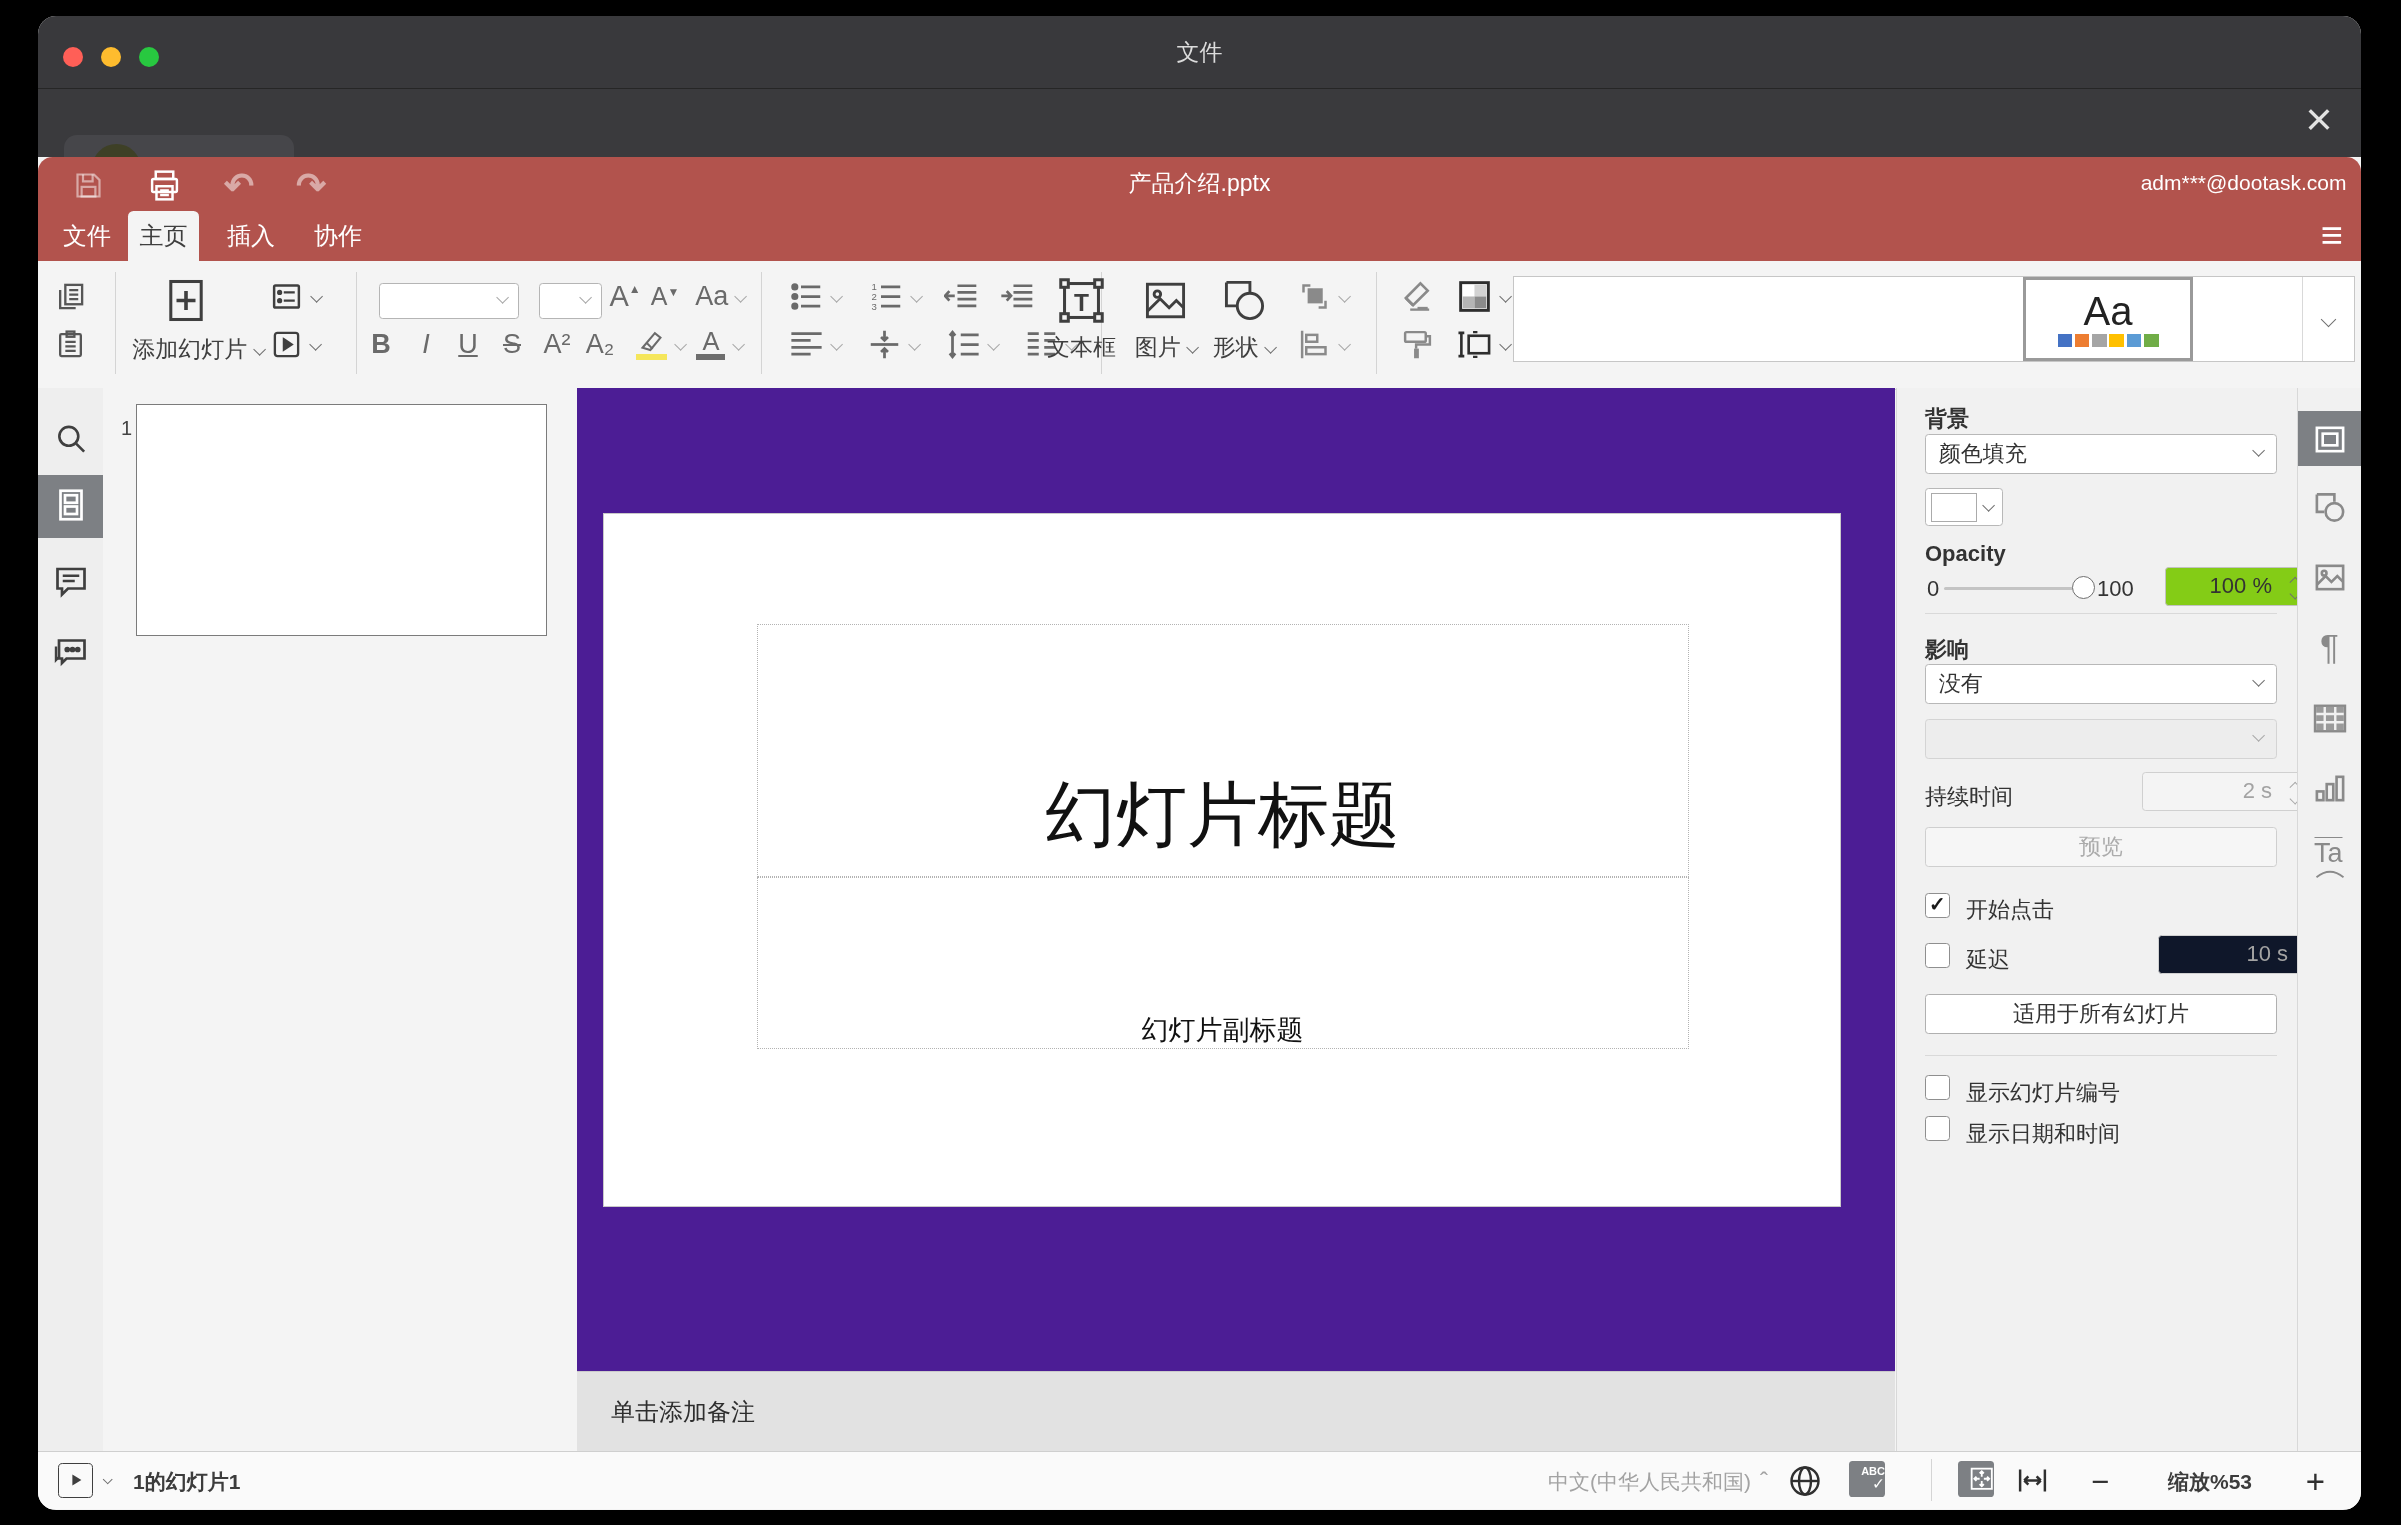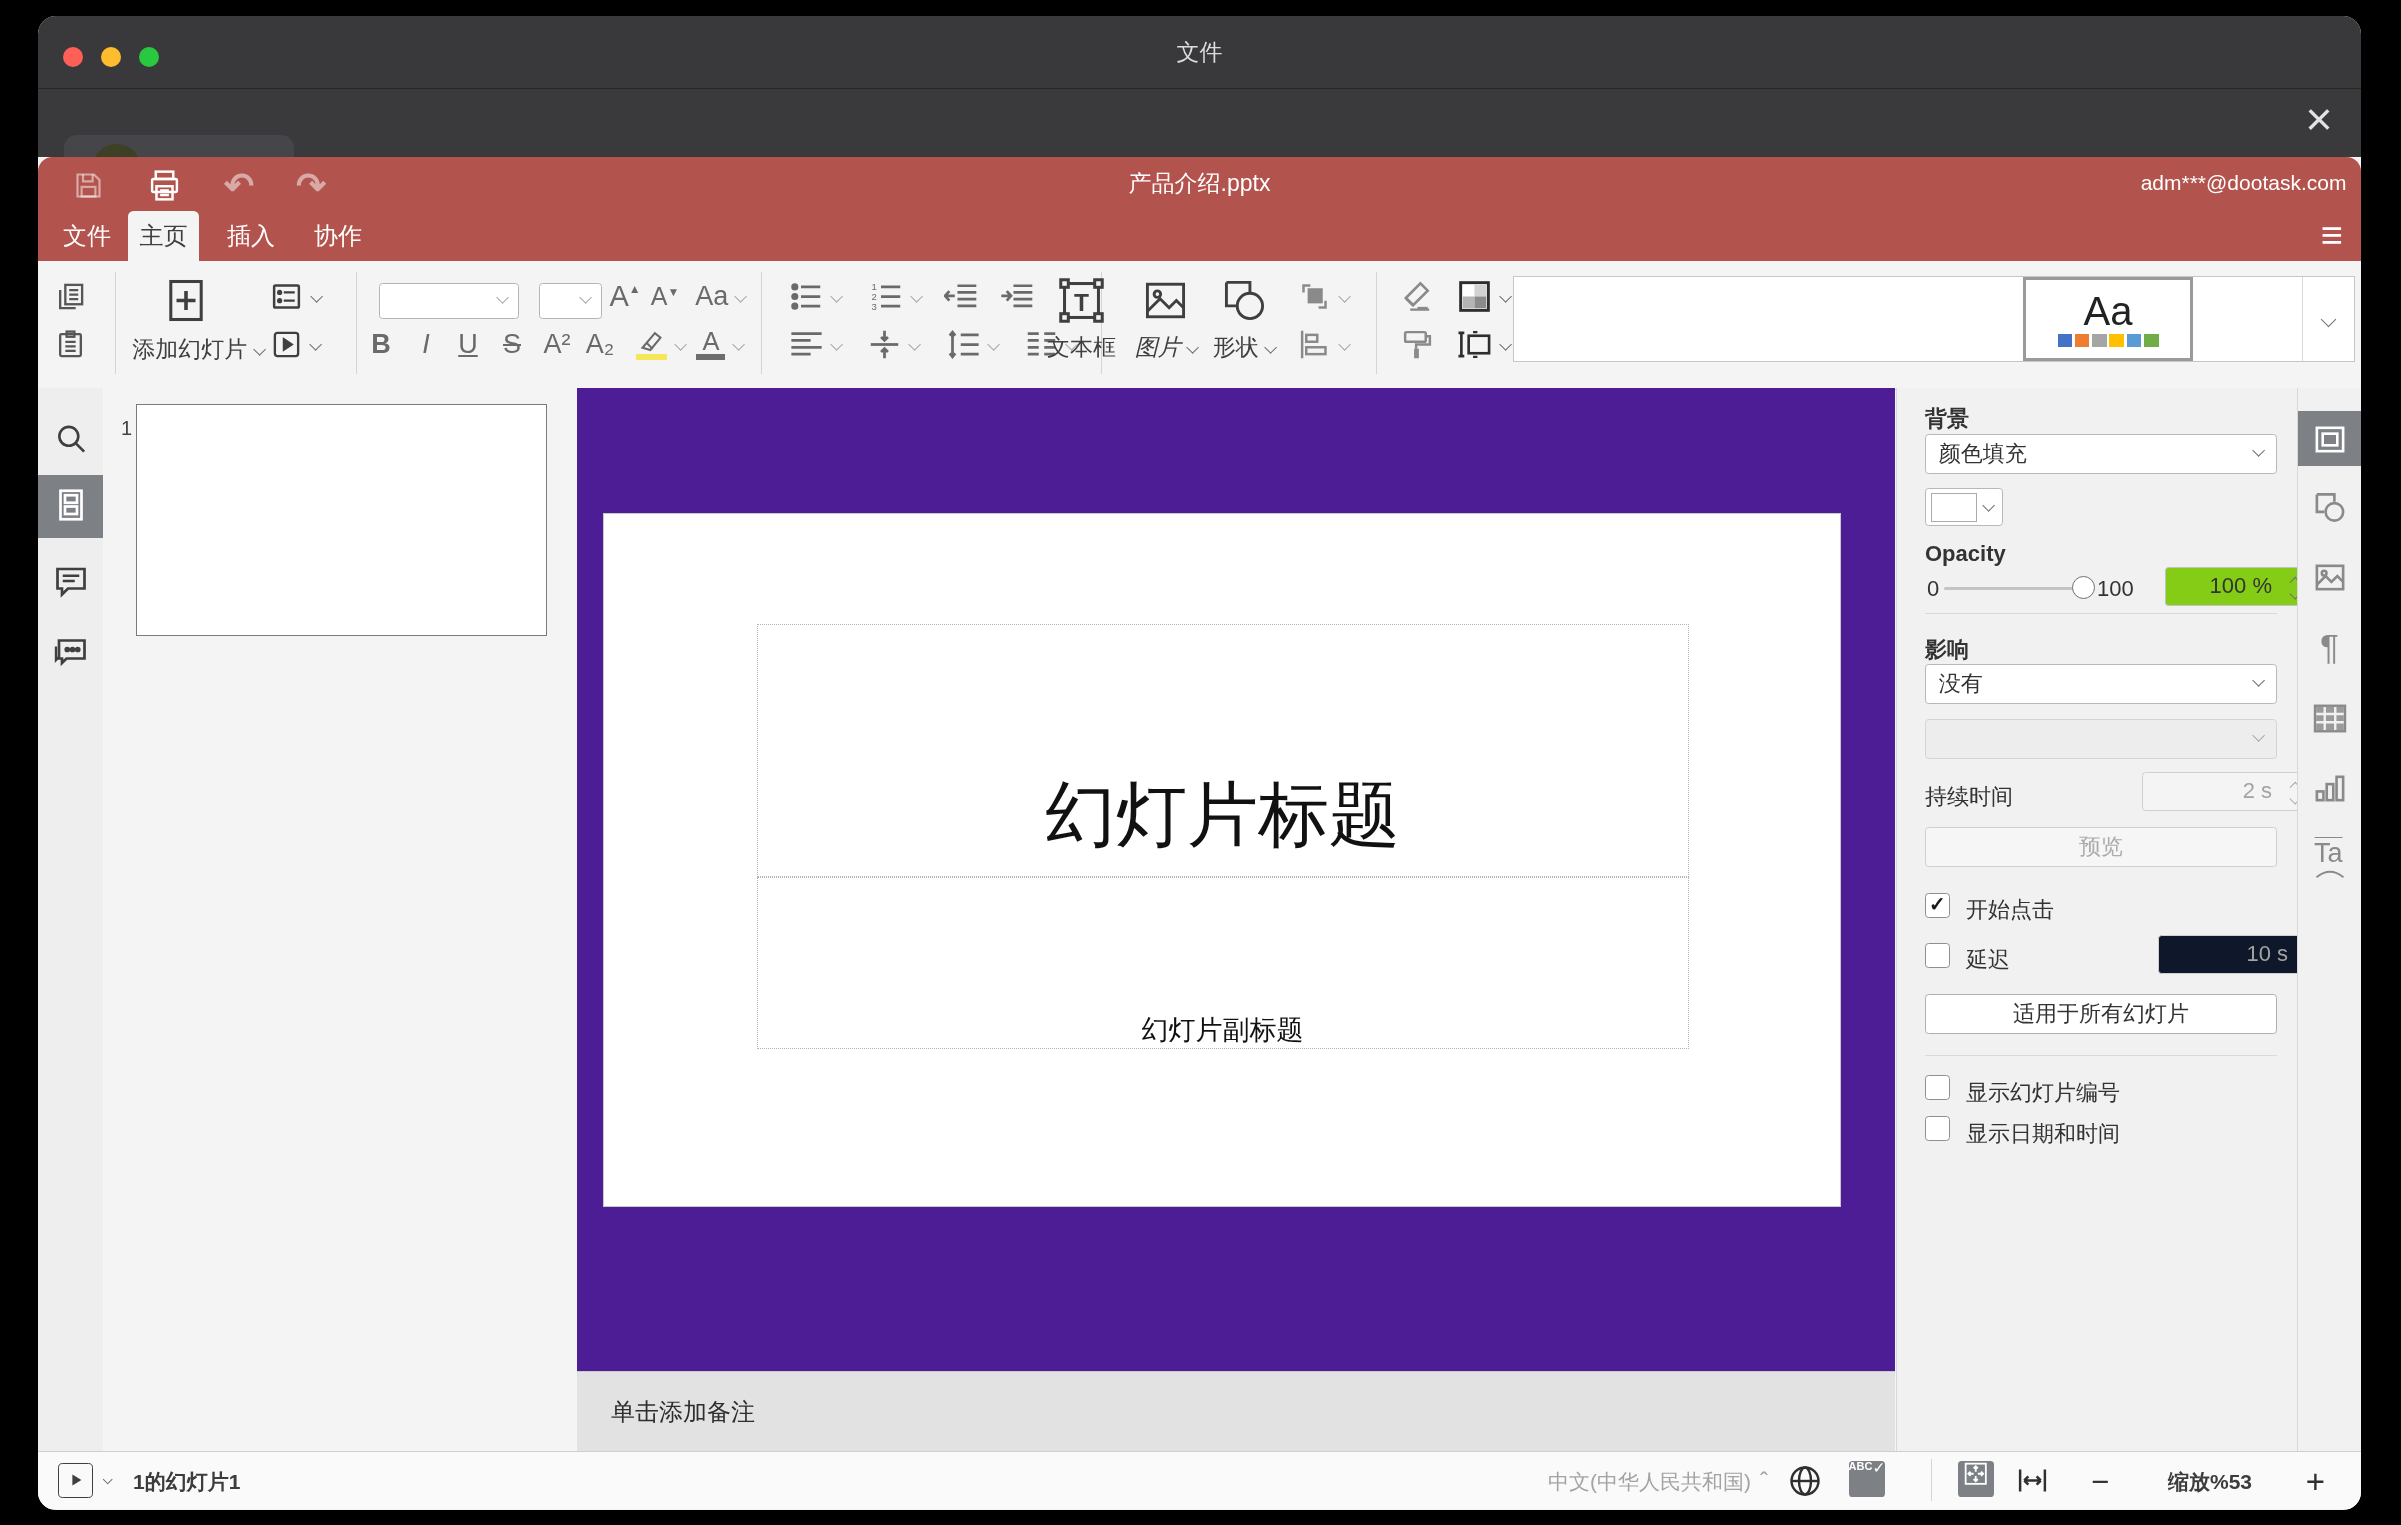--- a/index.html
+++ b/index.html
@@ -79,21 +79,21 @@
   
   .rstrip{position:absolute;left:2259px;top:372px;width:64px;height:1063px;background:#f1f1f1;border-left:0.9px solid #d8d8d8;box-sizing:border-box;}
   .rs-sel{position:absolute;left:0;top:23px;width:64px;height:55px;background:#7d8084;}
   .rs-ic{position:absolute;left:50%;transform:translateX(-50%);color:#8a8a8a;}
   
   .statusbar{position:absolute;left:0;top:1435px;width:100%;height:58px;background:#fafafa;border-top:0.9px solid #cfcfcf;box-sizing:border-box;}
   .sb-item{position:absolute;display:flex;align-items:center;}
   .sb-text{font-size:21px;color:#3c3c3c;}
   .sb-dim{color:#a3a3a3;}
   .sb-bold{font-weight:700;}
-  .sb-box{width:36px;height:36px;background:#7d8084;border-radius:3.6px;display:flex;align-items:flex-start;justify-content:center;flex-direction:row;}
+  .sb-box{width:36px;height:36px;background:#7d8084;border-radius:3.6px;display:flex;align-items:flex-end;justify-content:center;flex-direction:column;}
   .playbtn{width:35px;height:35px;border:1.8px solid #3f3f3f;border-radius:4.6px;box-sizing:border-box;display:flex;align-items:center;justify-content:center;}
   .sb-div{position:absolute;top:7.3px;height:42px;width:0.9px;background:#d5d5d5;}
 </style>
 </head>
 <body>
 
 <div class="window">
 
   <div class="titlebar">
     <div class="light" style="left:25px;background:#ff5f57;"></div>
@@ -303,21 +303,21 @@
     <div class="tb-item" style="left:1000px;top:69px;width:87px;height:36px;">
       <span class="tb-label">文本框</span>
     </div>
     <div class="tb-item" style="left:1091px;top:11px;width:73px;height:57px;">
       <svg width="47" height="47" viewBox="0 0 26 26" fill="none" stroke="#3f3f3f" stroke-width="1.6">
         <rect x="3" y="4" width="20" height="18"></rect>
           <circle cx="8.5" cy="9.5" r="1.8"></circle>
           <path d="M3 19l7-7 5 5 4-4 4 4"></path>
       </svg>
     </div>
-    <div class="tb-item" style="left:1088px;top:69px;width:80px;height:36px;gap:7.3px;font-style:italic;">
+    <div class="tb-item" style="left:1088px;top:69px;width:80px;height:36px;gap:7.3px;">
       <span class="tb-label">图片</span>
         <i class="chv"></i>
     </div>
     <div class="tb-item" style="left:1168px;top:11px;width:77px;height:57px;">
       <svg width="47" height="47" viewBox="0 0 26 26" fill="none" stroke="#3f3f3f" stroke-width="1.6">
         <path d="M3 3h13v6M3 3v13h6"></path>
           <circle cx="16" cy="16" r="7"></circle>
       </svg>
     </div>
     <div class="tb-item" style="left:1166px;top:69px;width:80px;height:36px;gap:7.3px;">

